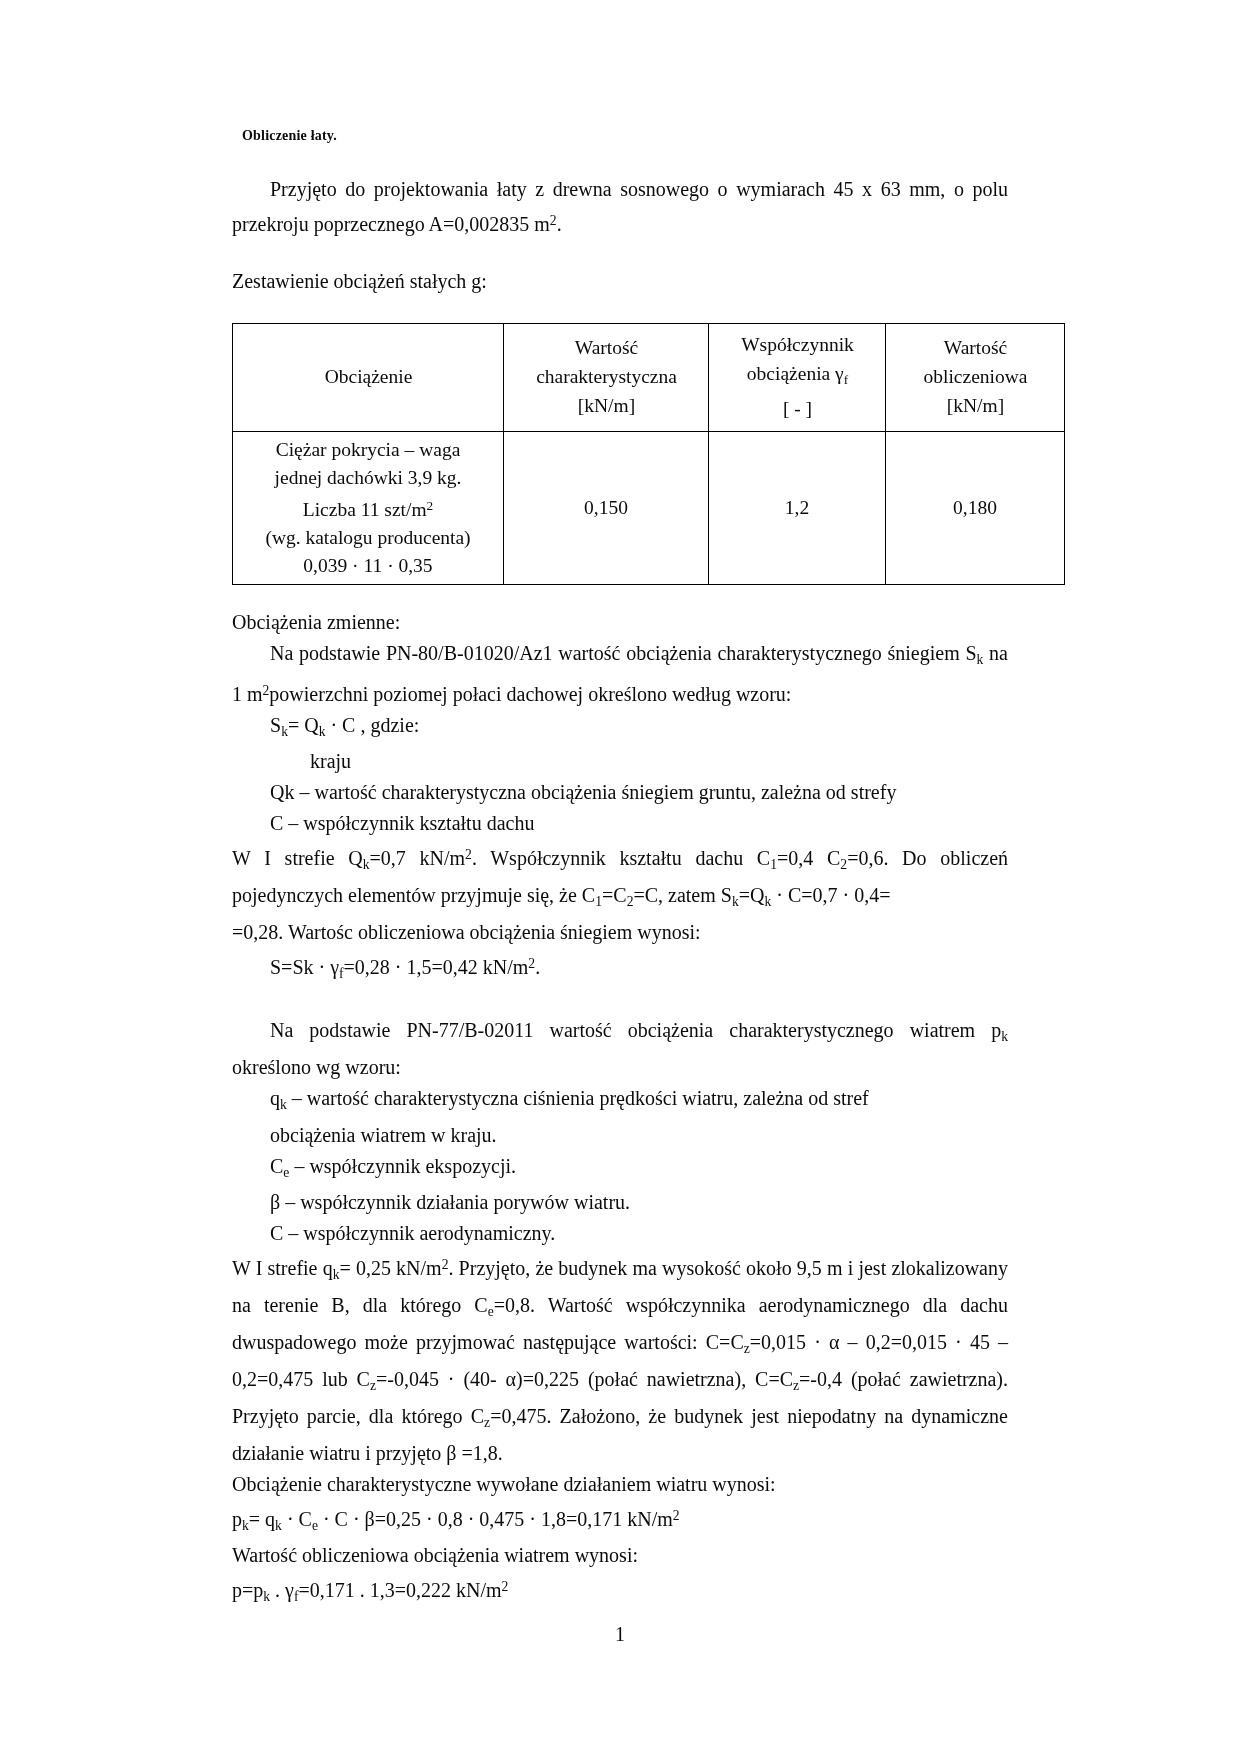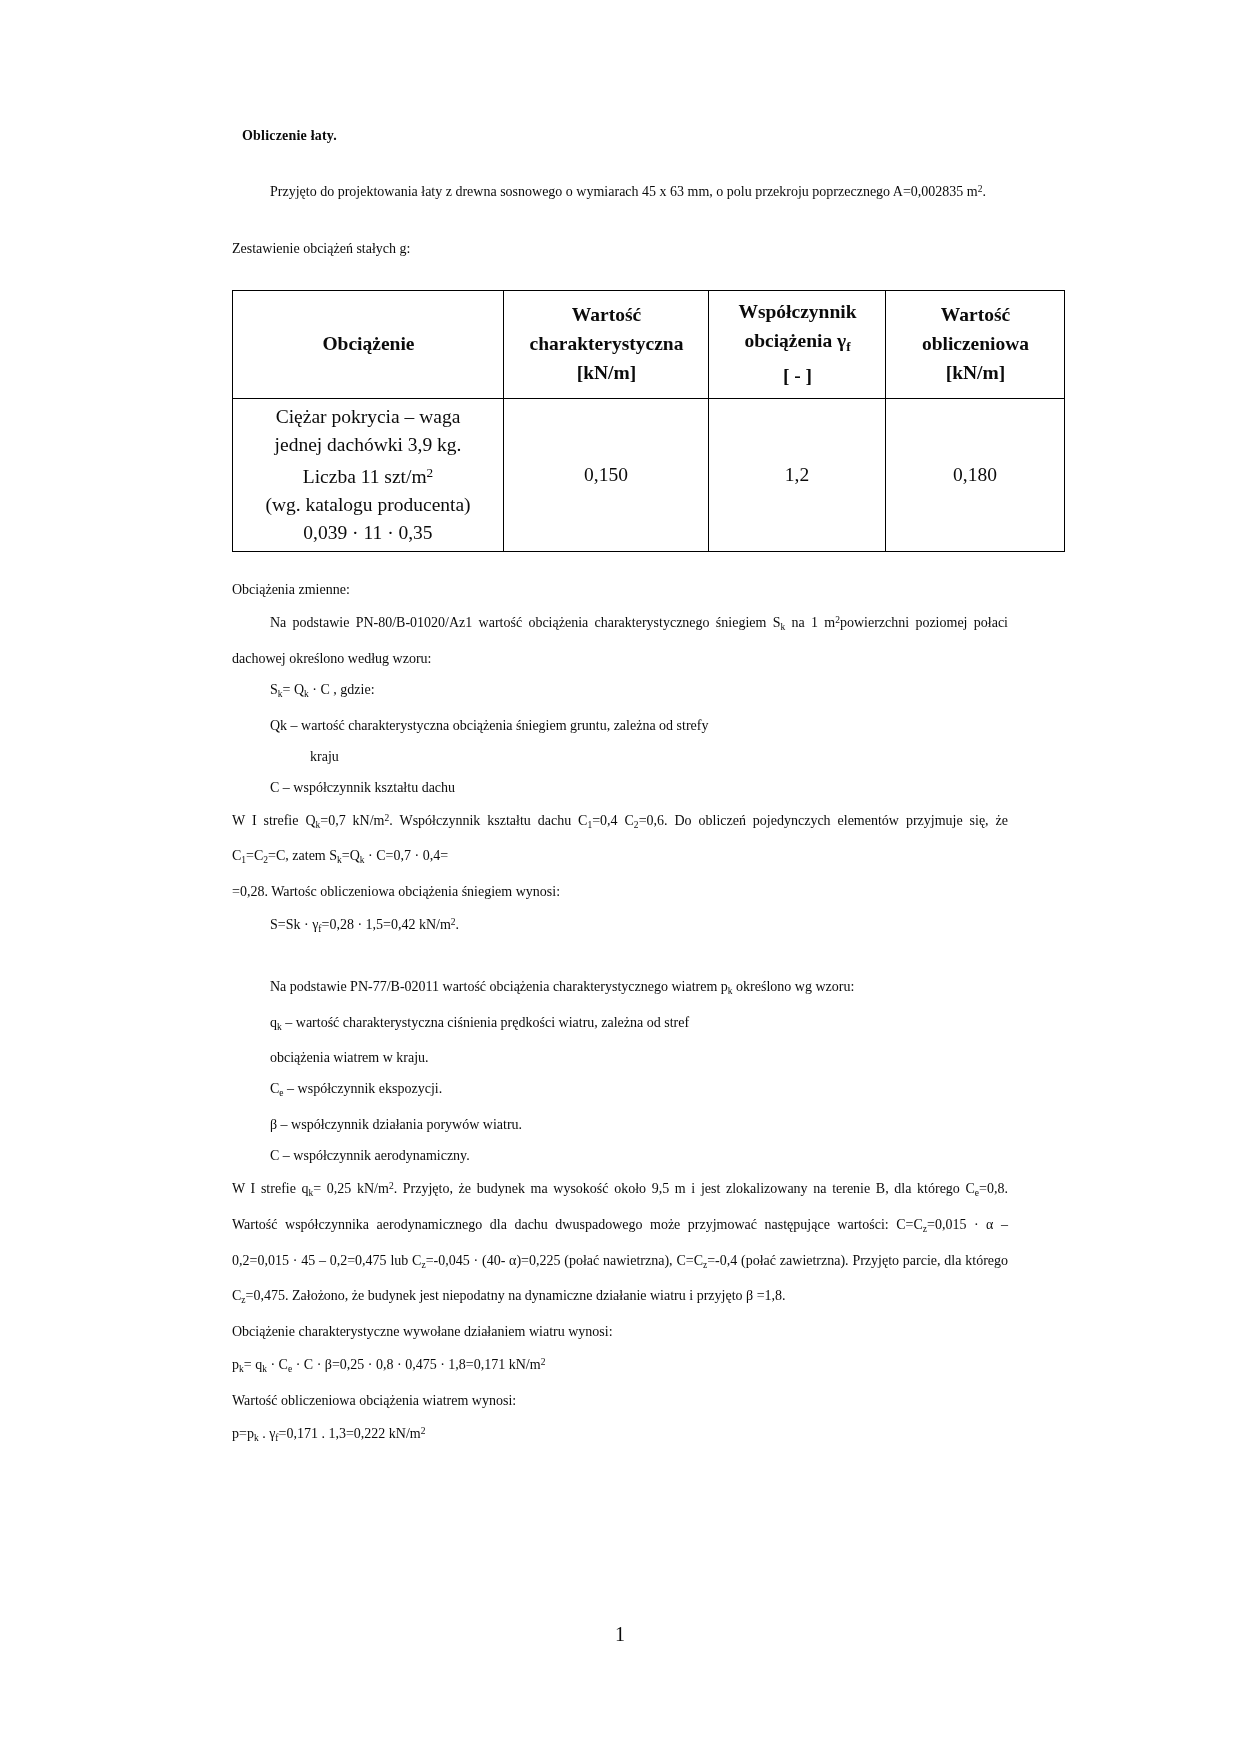--- a/index.html
+++ b/index.html
@@ -23,21 +23,21 @@
     padding: 128px 232px 0 232px;
   }
   
   .h-title {
     font-weight: bold;
     font-size: 14px;
     letter-spacing: 0.2px;
     margin: 0 0 30px 10px;
   }
   p.para {
-    font-size: 14px;
+    font-size: 20px;
     line-height: 31px;
     margin: 0 0 0 0;
     text-align: justify;
     text-justify: inter-word;
   }
   p.just {
     text-align: justify;
   }
   .indent {
     text-indent: 38px;
@@ -58,21 +58,21 @@
   table.loads td, table.loads th {
     border: 1.6px solid #000;
     font-size: 19.5px;
     line-height: 28px;
     padding: 4px 6px;
     text-align: center;
     vertical-align: middle;
     font-weight: normal;
   }
   table.loads th {
-    font-weight: bold;
+    font-weight: normal;
     line-height: 29px;
     padding: 6px 6px 8px 7px;
   }
   table.loads .c1 { width: 257px; }
   table.loads .c2 { width: 191px; }
   table.loads .c3 { width: 163px; }
   table.loads .c4 { width: 165px; }
   td.razem {
     text-align: right;
     font-weight: bold;
@@ -139,22 +139,22 @@
       </tr>
     </tbody>
   </table>
 
   <p class="para">Obciążenia zmienne:</p>
 
   <p class="para just"><span style="display:inline-block;width:38px"></span><span>Na podstawie  PN-80/B-01020/Az1  wartość  obciążenia  charakterystycznego śniegiem S</span><sub>k</sub><span> na 1 m</span><sup>2</sup><span>powierzchni poziomej połaci dachowej określono według wzoru:</span></p>
 
   <p class="para ind1"><span>S</span><sub>k</sub><span>= Q</span><sub>k</sub><span> · C , gdzie:</span></p>
 
+  <p class="para ind2">kraju</p>
   <p class="para ind1">Qk – wartość charakterystyczna obciążenia śniegiem gruntu, zależna od strefy</p>
-  <p class="para ind2">kraju</p>
   <p class="para ind1">C – współczynnik kształtu dachu</p>
 
   <p class="para just"><span>W I strefie Q</span><sub>k</sub><span>=0,7 kN/m</span><sup>2</sup><span>. Współczynnik kształtu dachu C</span><sub>1</sub><span>=0,4 C</span><sub>2</sub><span>=0,6. Do obliczeń pojedynczych elementów przyjmuje się, że C</span><sub>1</sub><span>=C</span><sub>2</sub><span>=C, zatem S</span><sub>k</sub><span>=Q</span><sub>k</sub><span> ·  C=0,7 ·  0,4=</span></p>
 
   <p class="para">=0,28. Wartośc obliczeniowa obciążenia śniegiem wynosi:</p>
 
   <p class="para ind1"><span>S=Sk · γ</span><sub>f</sub><span>=0,28 · 1,5=0,42 kN/m</span><sup>2</sup><span>.</span></p>
 
   <div class="gap-m"></div>
 

